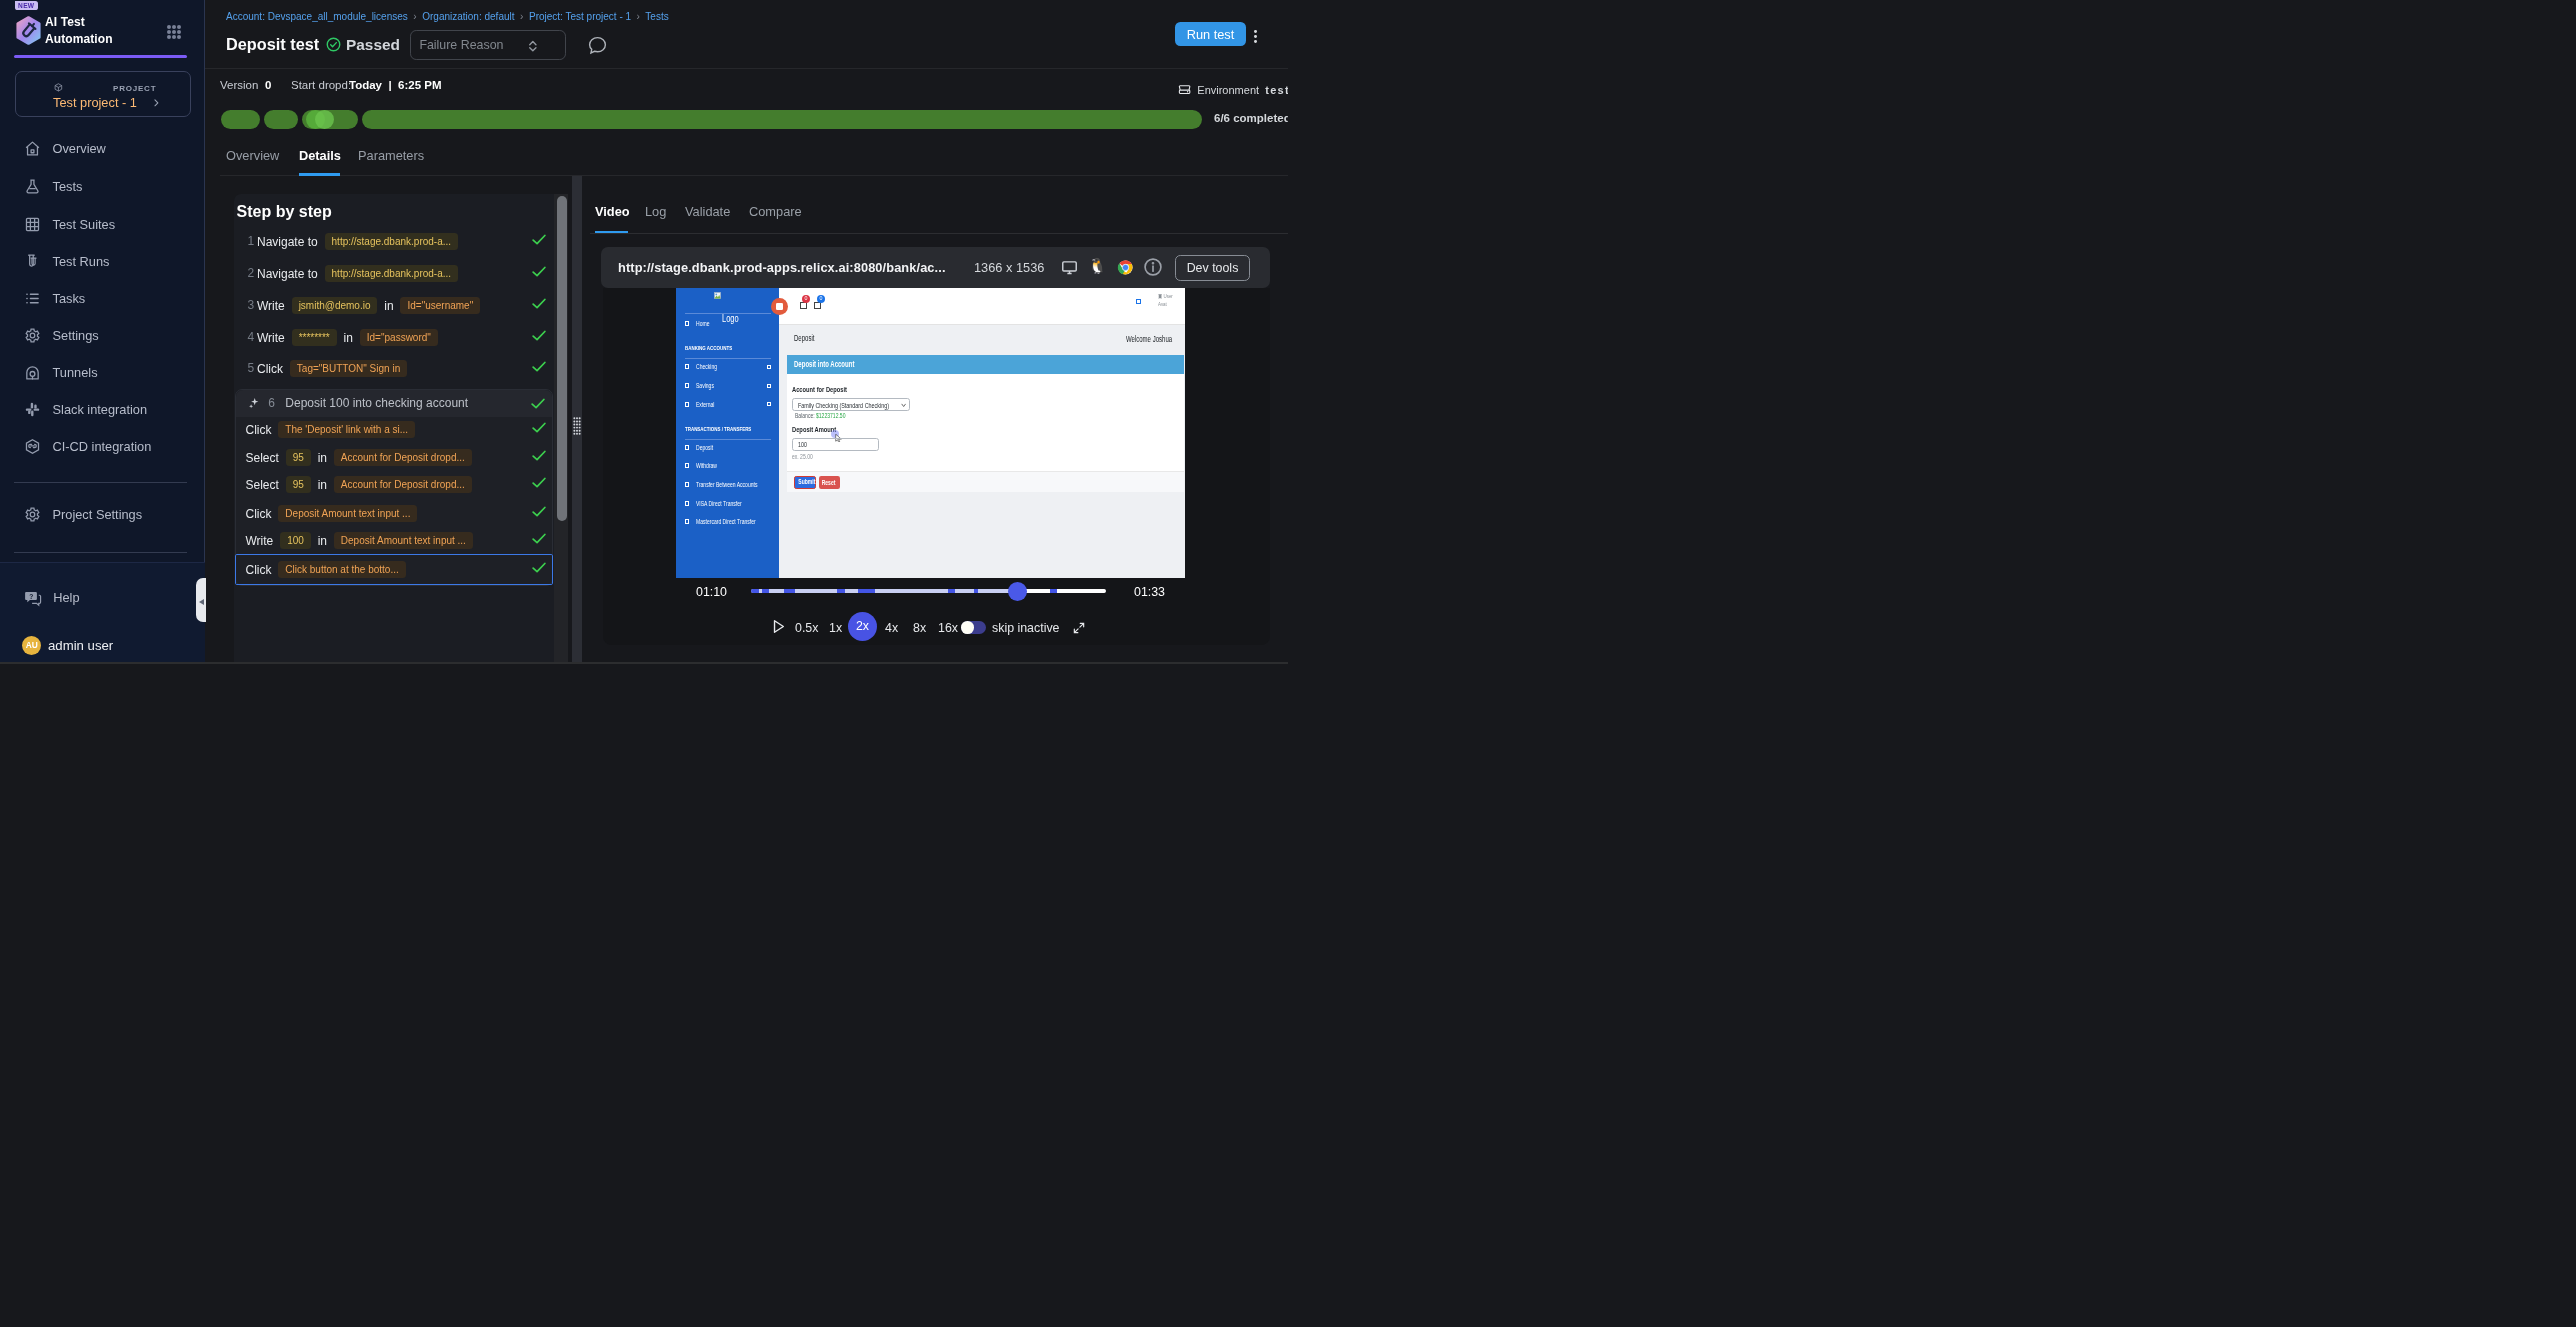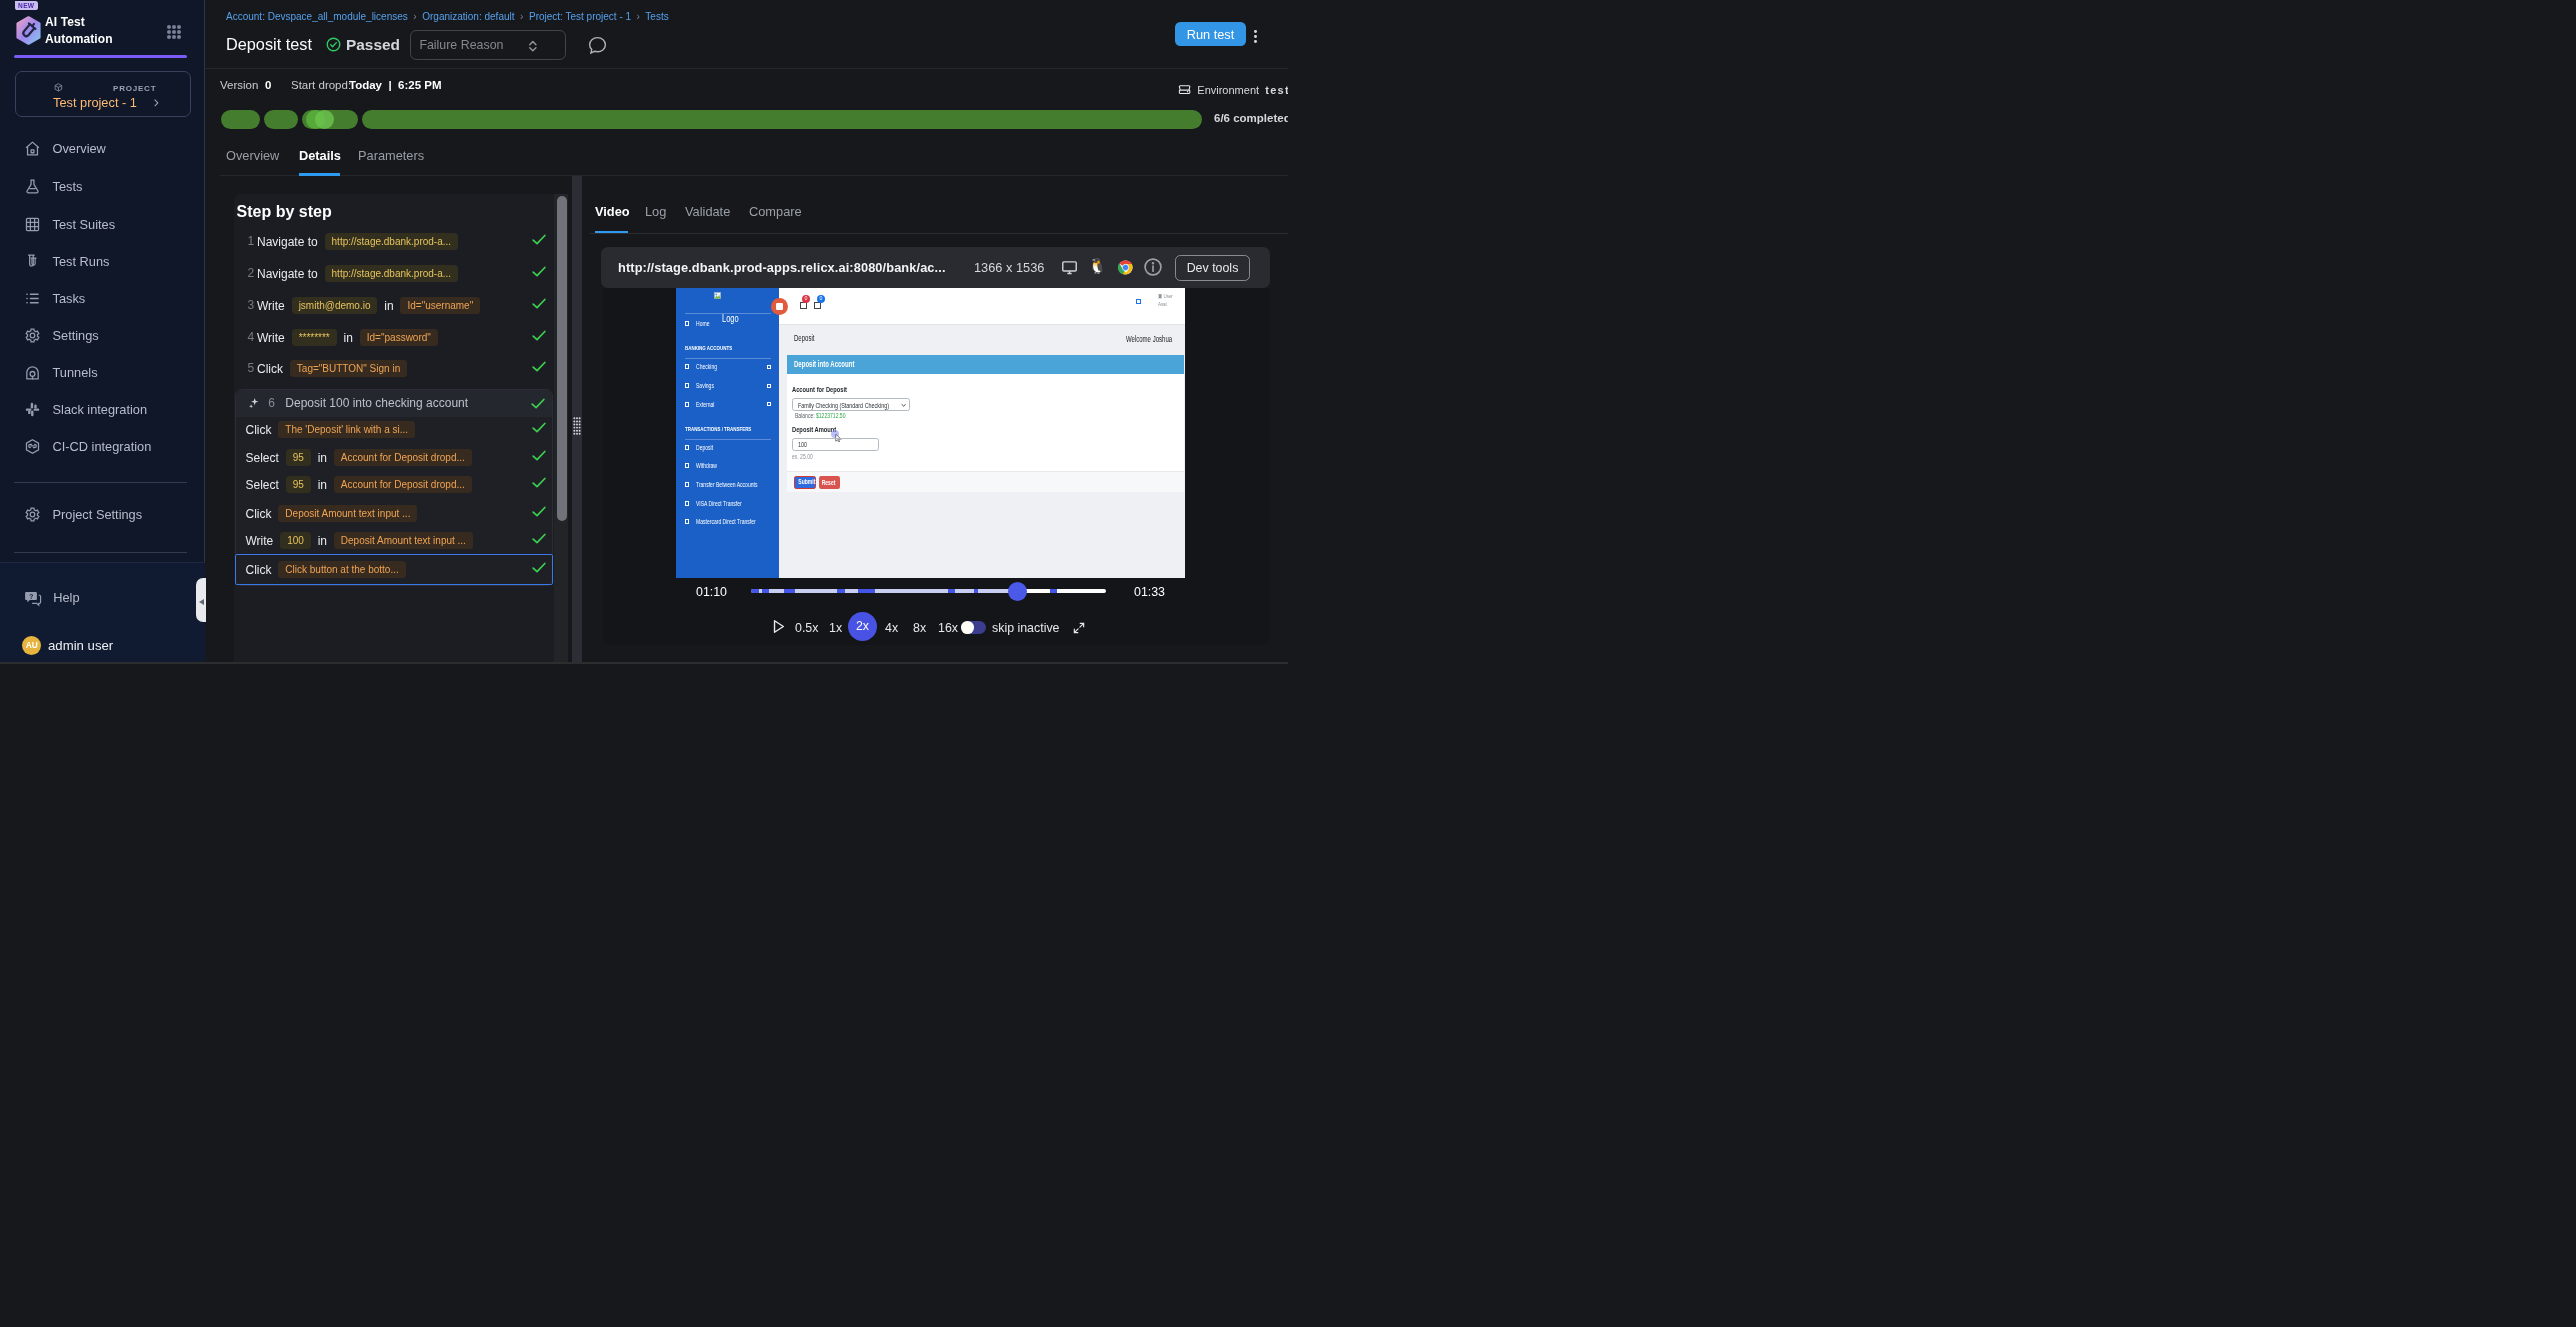--- a/index.html
+++ b/index.html
@@ -20,21 +20,21 @@
   #sb-divider { position:absolute; left:14px; top:55px; width:173px; height:2.6px; background:#7b5bf5; border-radius:1.8px;}
   #projcard { position:absolute; left:15px; top:71px; width:176px; height:46px; border:0.9px solid #39415c;
     border-radius:7px; }
   .sb-item { position:absolute; left:24px; z-index:2; height:19.4px; display:flex; align-items:center; color:#b7bdcb; font-size:12.8px; }
   .sb-item svg { margin-right:11.5px; flex:0 0 auto; }
   .sb-div2 { position:absolute; left:14px; width:173px; height:0.9px; background:#333b50; }
 
   
   #crumbs { position:absolute; left:226px; top:10.6px; font-size:10px; color:#7e848e; white-space:nowrap; }
   #crumbs a { color:#54a0ec; text-decoration:none; }
-  #title { position:absolute; left:226px; top:35px; color:#fbfbfc; font-size:16.3px; font-weight:400;text-align:center; }
+  #title { position:absolute; left:226px; top:35px; color:#fbfbfc; font-size:16.3px; font-weight:700;text-align:center; }
   #passed { position:absolute; left:346px; top:36px; color:#d3d6db; font-size:15.4px; font-weight:700; }
   #checkcircle { position:absolute; left:326px; top:37px; }
   #failsel { position:absolute; left:410px; top:30px; width:156px; height:30px; border:0.9px solid #41444b;
     border-radius:6.2px; color:#83888f; font-size:12.4px; line-height:28px; padding-left:8.4px; }
   #chatic { position:absolute; left:585px; top:35px; }
   #runtest { position:absolute; left:1175px; top:22px; width:71px; height:24px; background:#3295e6;
     border-radius:5.3px; color:#fff; font-size:12.8px; text-align:center; line-height:25px; }
   #kebab { position:absolute; left:1254px; top:30px; width:3.5px; height:13.2px; }
   #kebab span { position:absolute; left:0; width:2.8px; height:2.8px; border-radius:50%; background:#d5d8dc;}
   #hdr-line { position:absolute; left:205px; top:68px; width:1083px; height:0.9px; background:#26272b; }

